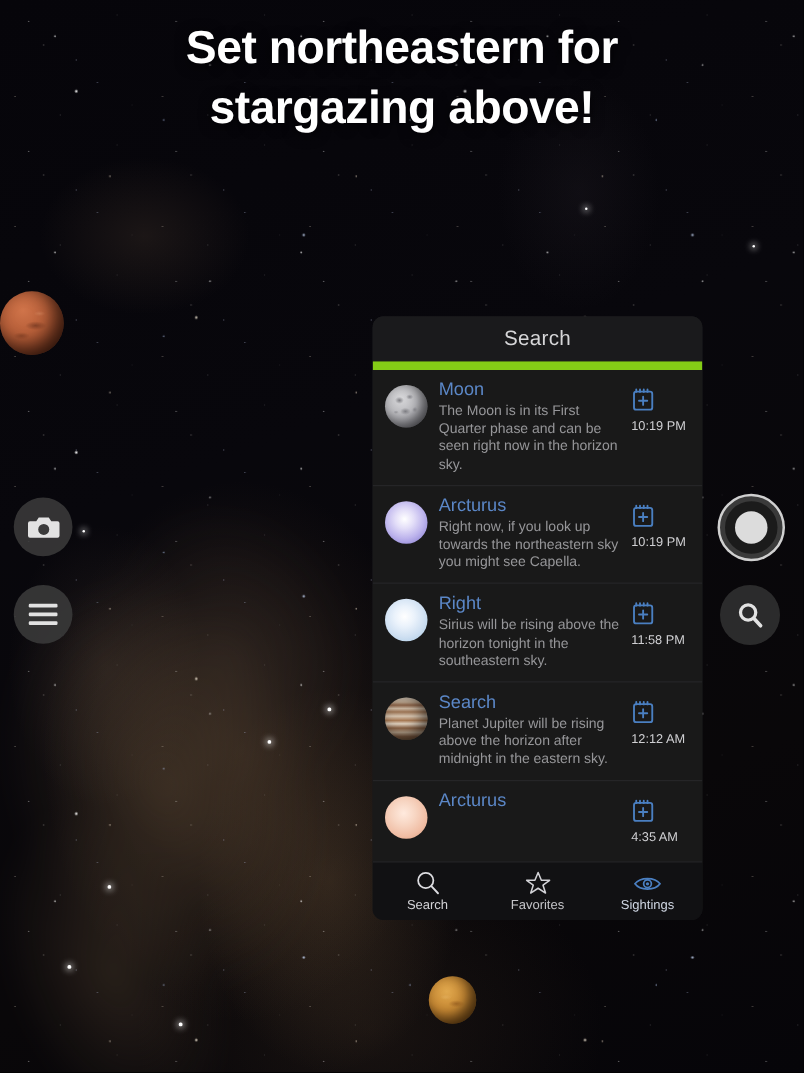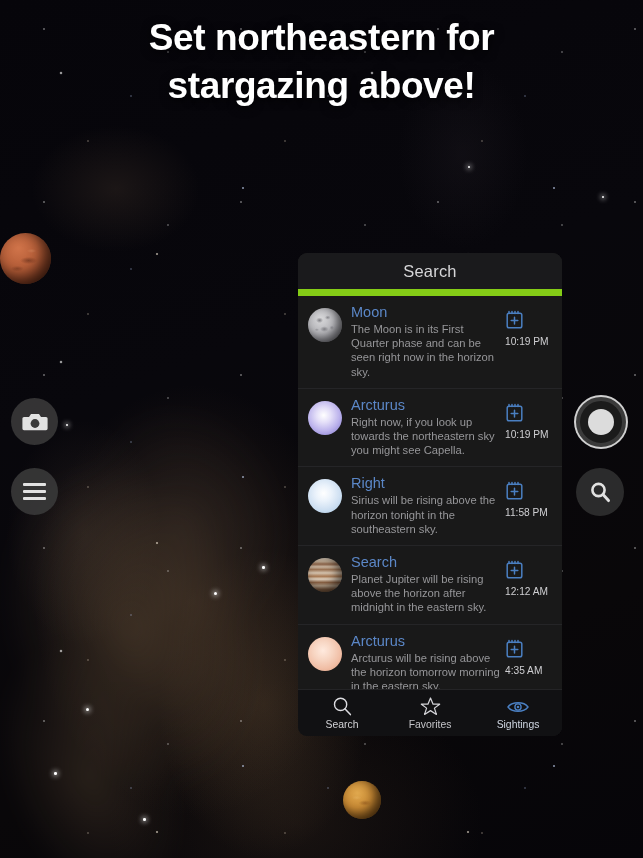--- a/index.html
+++ b/index.html
@@ -405,21 +405,20 @@
             <path d="M9.5 8.3 v6.6 M6.2 11.6 h6.6" stroke="#4a7fc1" stroke-width="1.5" stroke-linecap="round"></path>
           </svg>
           <div class="row-time">12:12 AM</div>
         </div>
       </div>
 
       <div class="row">
         <div class="thumb t-arcturus"></div>
         <div class="row-body">
           <div class="row-title">Arcturus</div>
-          <div class="row-desc">Arcturus will be rising above the horizon tomorrow morning in the eastern sky.</div>
         </div>
         <div class="row-right">
           <svg class="cal-icon" viewBox="0 0 19 21">
             <path d="M4 2.5 v2 M7 2.5 v2 M10 2.5 v2 M13 2.5 v2" stroke="#4a7fc1" stroke-width="1.5" stroke-linecap="round"></path>
             <rect x="2.2" y="4.3" width="14.6" height="14.4" rx="1.8" fill="none" stroke="#4a7fc1" stroke-width="1.5"></rect>
             <path d="M9.5 8.3 v6.6 M6.2 11.6 h6.6" stroke="#4a7fc1" stroke-width="1.5" stroke-linecap="round"></path>
           </svg>
           <div class="row-time">4:35 AM</div>
         </div>
       </div>

